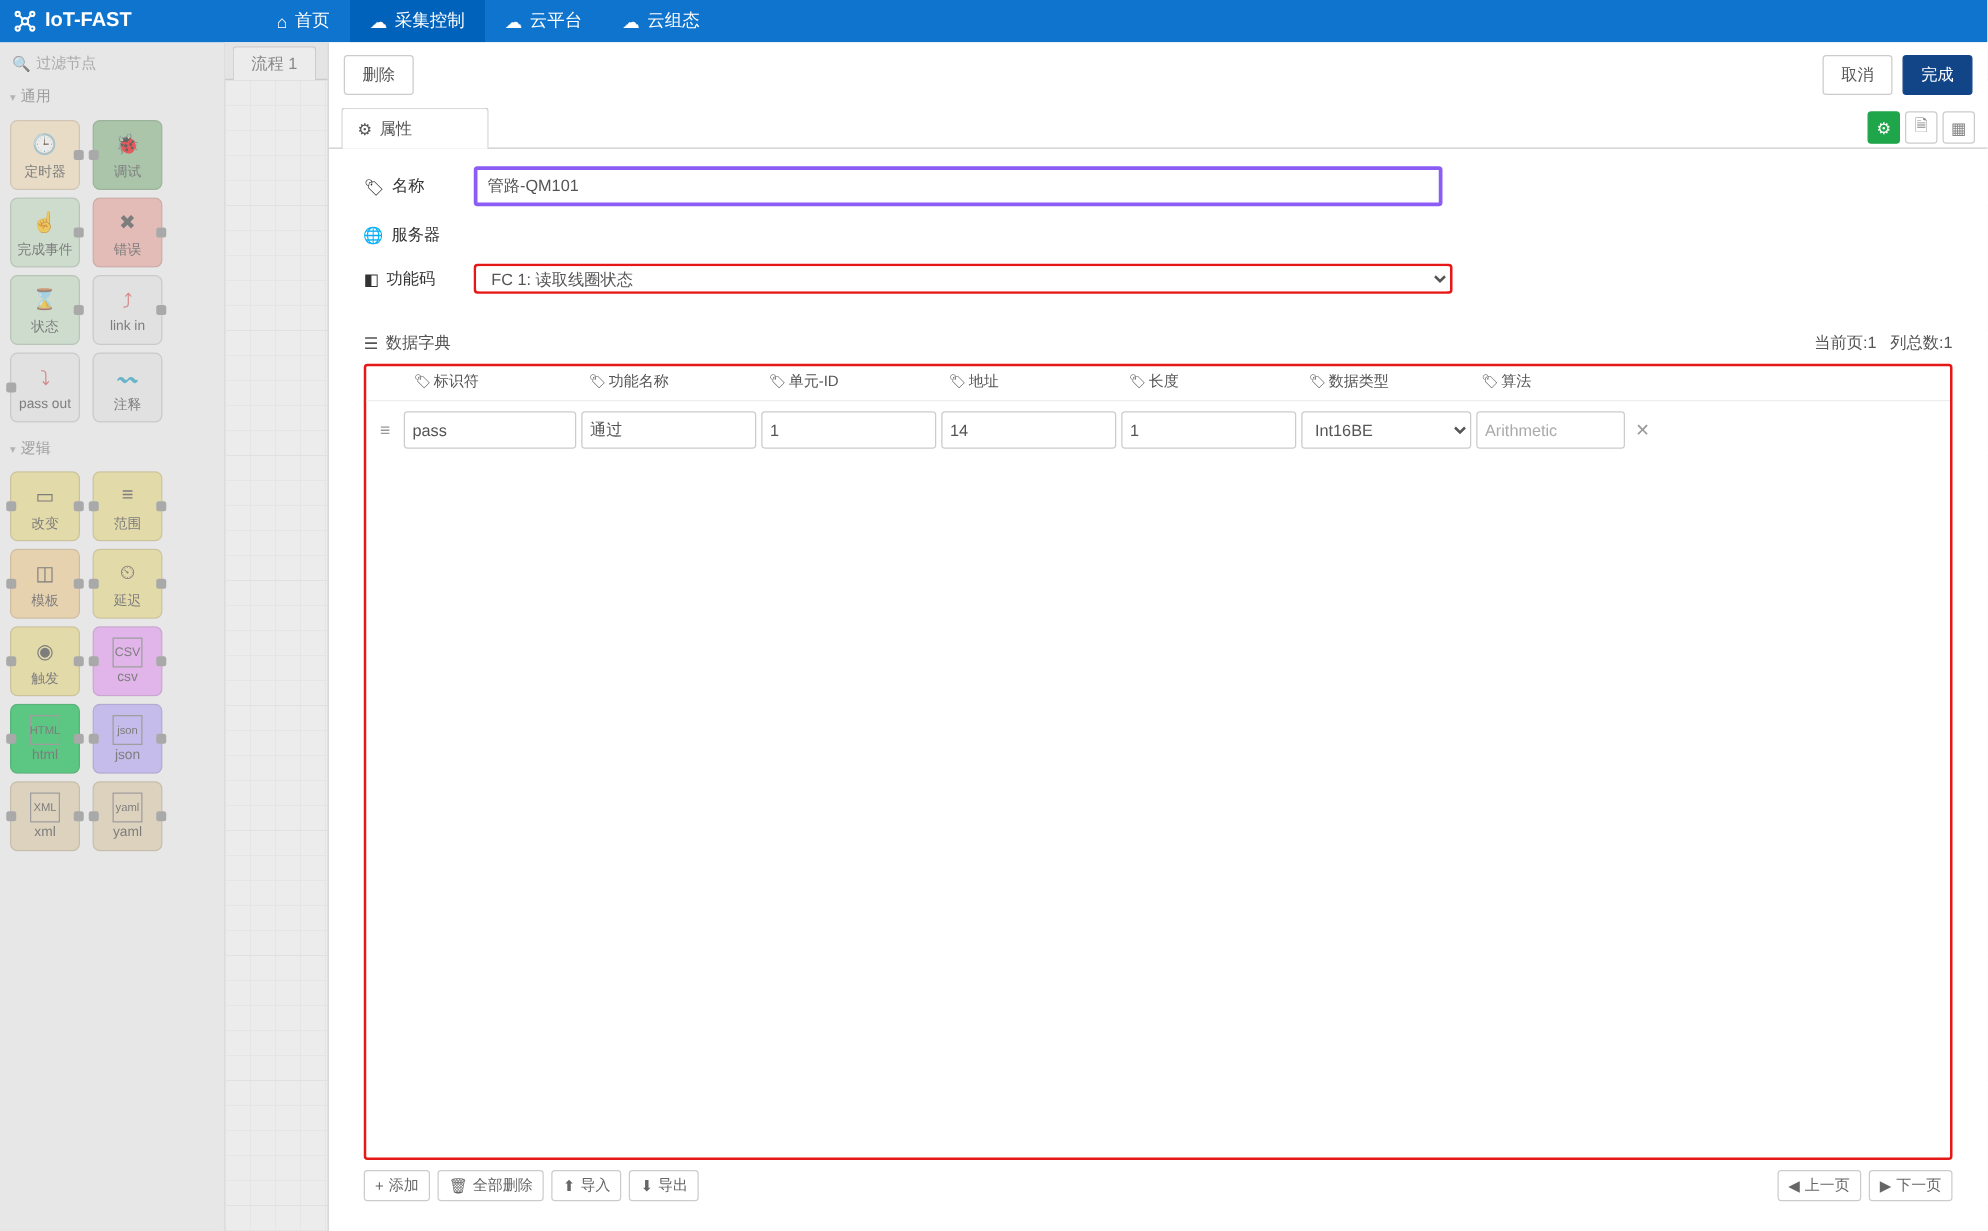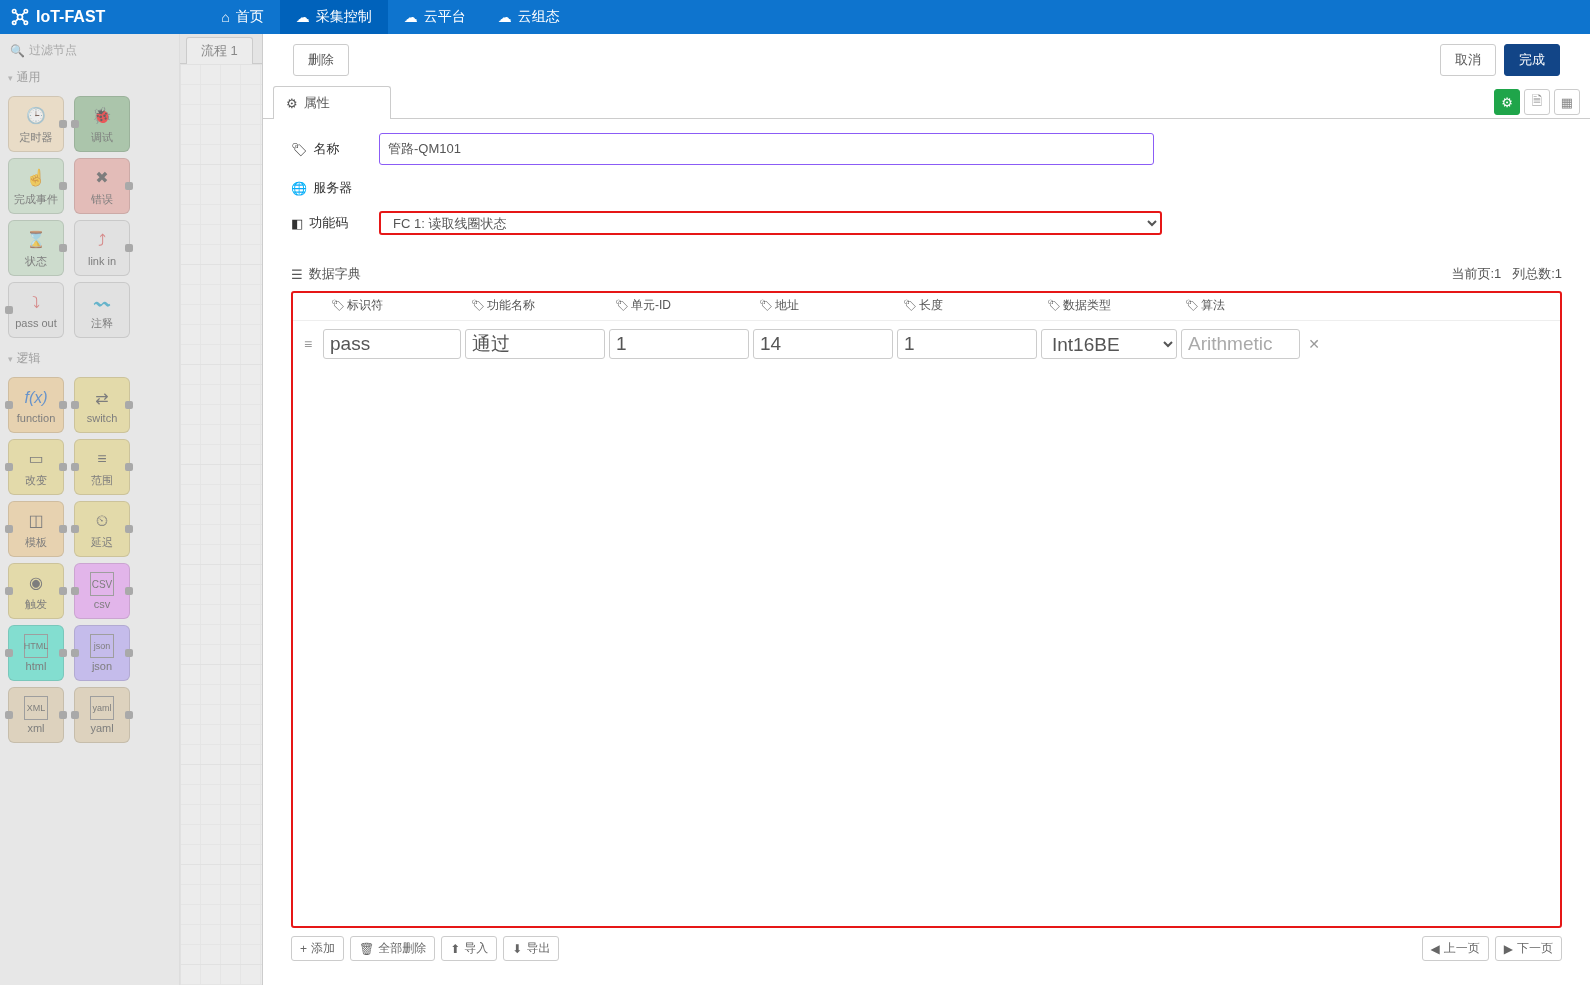--- a/index.html
+++ b/index.html
@@ -36,47 +36,47 @@
     linear-gradient(#eee 1px, transparent 1px),
     linear-gradient(90deg, #eee 1px, transparent 1px),
     linear-gradient(#f5f5f5 1px, transparent 1px),
     linear-gradient(90deg, #f5f5f5 1px, transparent 1px);
   background-size: 100px 100px, 100px 100px, 20px 20px, 20px 20px;
 }
 .canvas-overlay { position:absolute; inset:0; background: rgba(200,200,200,0.35); }
 
 .editor { position: absolute; top: 34px; right: 0; bottom: 0; left: 262px; background: #fff; border-left: 1px solid #ccc; display:flex; flex-direction:column; }
 .editor-header { padding: 10px 14px; font-weight: bold; font-size: 14px; color: #333; border-bottom: 1px solid #eee; }
-.editor-actions { display: flex; justify-content: space-between; padding: 10px 30px; }
+.editor-actions { display: flex; justify-content: space-between; padding: 10px 12px; }
 .btn { border: 1px solid #ccc; background: #fff; padding: 6px 14px; border-radius: 3px; cursor: pointer; font-size: 13px; color:#555; }
 .btn-primary { background: #124587; color: #fff; border-color: #124587; }
 .editor-tabs { display:flex; align-items:center; justify-content:space-between; border-bottom:1px solid #ccc; padding: 0 10px; }
 .editor-tab { border:1px solid #ccc; border-bottom:none; padding:7px 60px 7px 12px; font-size:13px; background:#fff; display:flex; align-items:center; gap:6px; border-radius:3px 3px 0 0; margin-bottom:-1px; }
 .editor-tab-icons { display:flex; gap:4px; }
 .micro-btn { width:26px; height:26px; border:1px solid #ccc; display:flex; align-items:center; justify-content:center; border-radius:3px; font-size:13px; color:#888; }
 .micro-btn.green { background:#1fa54a; color:#fff; border-color:#1fa54a; }
 
 .form { padding: 14px 28px; overflow:auto; flex:1; display:flex; flex-direction:column; }
 .form-row { display:flex; align-items:center; margin-bottom:14px; }
 .form-label { width: 88px; font-size:13px; color:#333; display:flex; align-items:center; gap:6px; }
 .form-control { flex:0 0 775px; }
-.form-control select, .form-control input { width:100%; height:32px; border:1px solid #8b5cf6; border-radius:3px; padding:0 8px; font-size:13px; background:#fff; color:#555; }
+.form-control select, .form-control input { width:100%; height:32px; border:3px solid #8b5cf6; border-radius:3px; padding:0 8px; font-size:13px; background:#fff; color:#555; }
 .form-control.with-btn { display:flex; gap:8px; flex:0 0 775px; }
 .form-control.with-btn select { flex:1; }
 .icon-btn { width:32px; height:32px; border:1px solid #ccc; border-radius:3px; display:flex; align-items:center; justify-content:center; color:#666; cursor:pointer; }
 
 .highlight-red { border: 2.5px solid #e61717; border-radius:3px; }
 
 .dict-header { display:flex; justify-content:space-between; align-items:center; margin: 16px 0 8px; font-size:13px; }
 .dict-box { border: 2.5px solid #e61717; border-radius:3px; padding: 0; flex:1; min-height:480px; }
 .dict-head { display:flex; padding:4px 0 6px; font-size:12px; color:#555; border-bottom:1px solid #eee; }
 .dict-head .col { display:flex; align-items:center; gap:2px; padding-left:8px; }
 .dict-row { display:flex; align-items:center; padding:8px 4px; gap:4px; }
 .handle { width:22px; text-align:center; color:#999; font-size:14px; cursor:grab; }
-.dict-row input, .dict-row select { height:30px; border:1px solid #ccc; border-radius:3px; padding:0 6px; font-size:19px; color:#555; background:#fff; }
+.dict-row input, .dict-row select { height:30px; border:1px solid #ccc; border-radius:3px; padding:0 6px; font-size:13px; color:#555; background:#fff; }
 .dict-row input::placeholder { color:#aaa; }
 .del { width:20px; text-align:center; color:#999; cursor:pointer; font-size:14px; }
 
 .col-id { width:140px; } .col-fn { width:144px; } .col-uid { width:144px; } .col-addr { width:144px; } .col-len { width:144px; } .col-dt { width:138px; } .col-alg { width:140px; }
 .w-id{width:138px} .w-fn{width:140px} .w-uid{width:140px} .w-addr{width:140px} .w-len{width:140px} .w-dt{width:136px} .w-alg{width:119px}
 
 .form-footer { display:flex; justify-content:space-between; padding: 8px 0 10px; }
 .footer-left, .footer-right { display:flex; gap:6px; }
 .small-btn { border:1px solid #ccc; background:#fff; padding:3px 8px; font-size:12px; border-radius:3px; color:#666; display:flex; align-items:center; gap:4px; cursor:pointer; }
 
@@ -166,34 +166,20 @@
           <div class="node-icon" style="color:#d66">⤵</div>
           <span>pass out</span>
         </div>
       <div class="node" style="background:#eee">
           <div class="node-icon" style="color:#3ac">〰</div>
           <span>注释</span>
         </div>
     </div>
     <div class="palette-cat">逻辑</div>
     <div class="node-row">
-      <div class="node" style="background:#f8d7a3">
-          <span class="dot l"></span>
-          <span class="dot r"></span>
-          <div class="node-icon" style="color:#37c;font-style:italic">f(x)</div>
-          <span>function</span>
-        </div>
-      <div class="node" style="background:#f2e39a">
-          <span class="dot l"></span>
-          <span class="dot r"></span>
-          <div class="node-icon">⇄</div>
-          <span>switch</span>
-        </div>
-    </div>
-    <div class="node-row">
       <div class="node" style="background:#f2e39a">
           <span class="dot l"></span>
           <span class="dot r"></span>
           <div class="node-icon">▭</div>
           <span>改变</span>
         </div>
       <div class="node" style="background:#f2e39a">
           <span class="dot l"></span>
           <span class="dot r"></span>
           <div class="node-icon">≡</div>
@@ -222,21 +208,21 @@
           <span>触发</span>
         </div>
       <div class="node" style="background:#f0abfc">
           <span class="dot l"></span>
           <span class="dot r"></span>
           <div class="node-icon" style="font-size:10px;border:1px solid #888;padding:1px 2px">CSV</div>
           <span>csv</span>
         </div>
     </div>
     <div class="node-row">
-      <div class="node" style="background:#5eead4">
+      <div class="node" style="background:#22c55e">
           <span class="dot l"></span>
           <span class="dot r"></span>
           <div class="node-icon" style="font-size:9px;border:1px solid #888;padding:1px">HTML</div>
           <span>html</span>
         </div>
       <div class="node" style="background:#c4b5fd">
           <span class="dot l"></span>
           <span class="dot r"></span>
           <div class="node-icon" style="font-size:9px;border:1px solid #888;padding:1px">json</div>
           <span>json</span>

